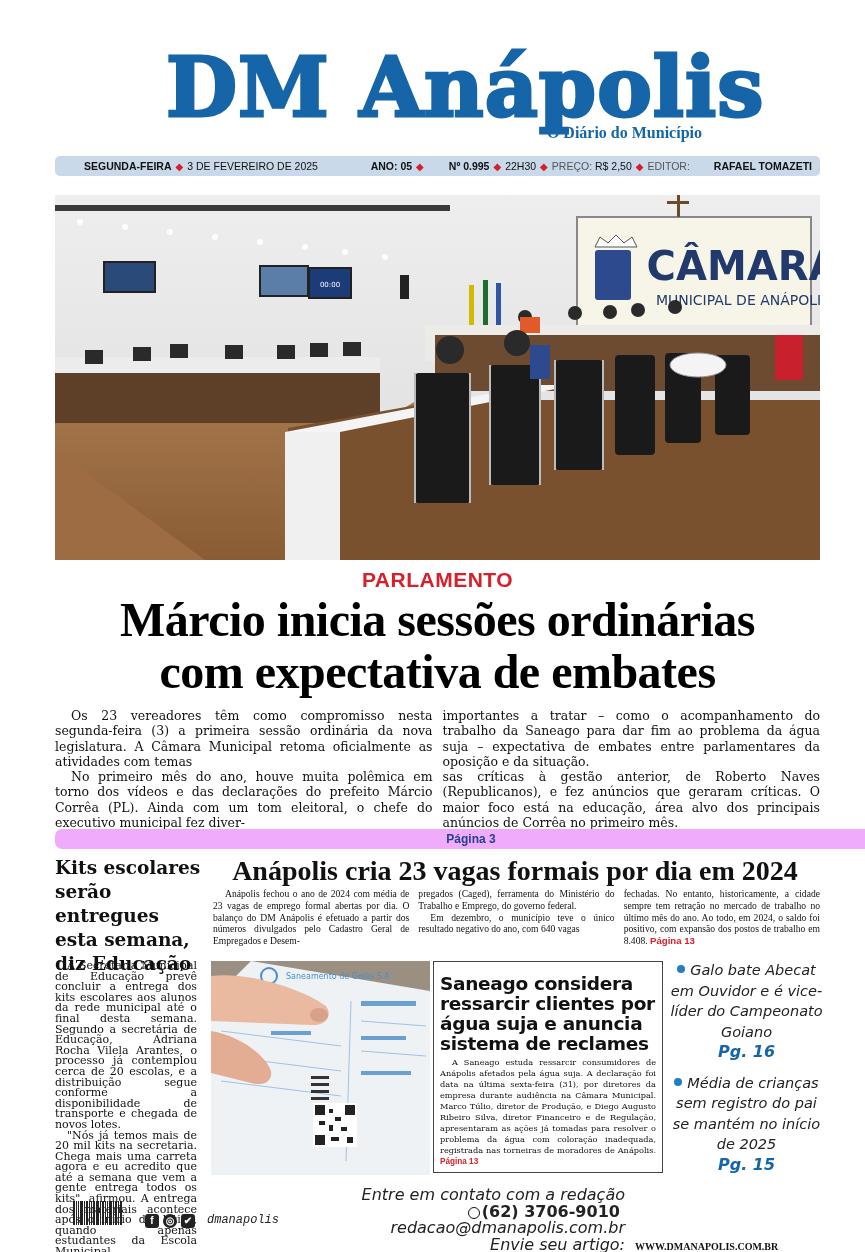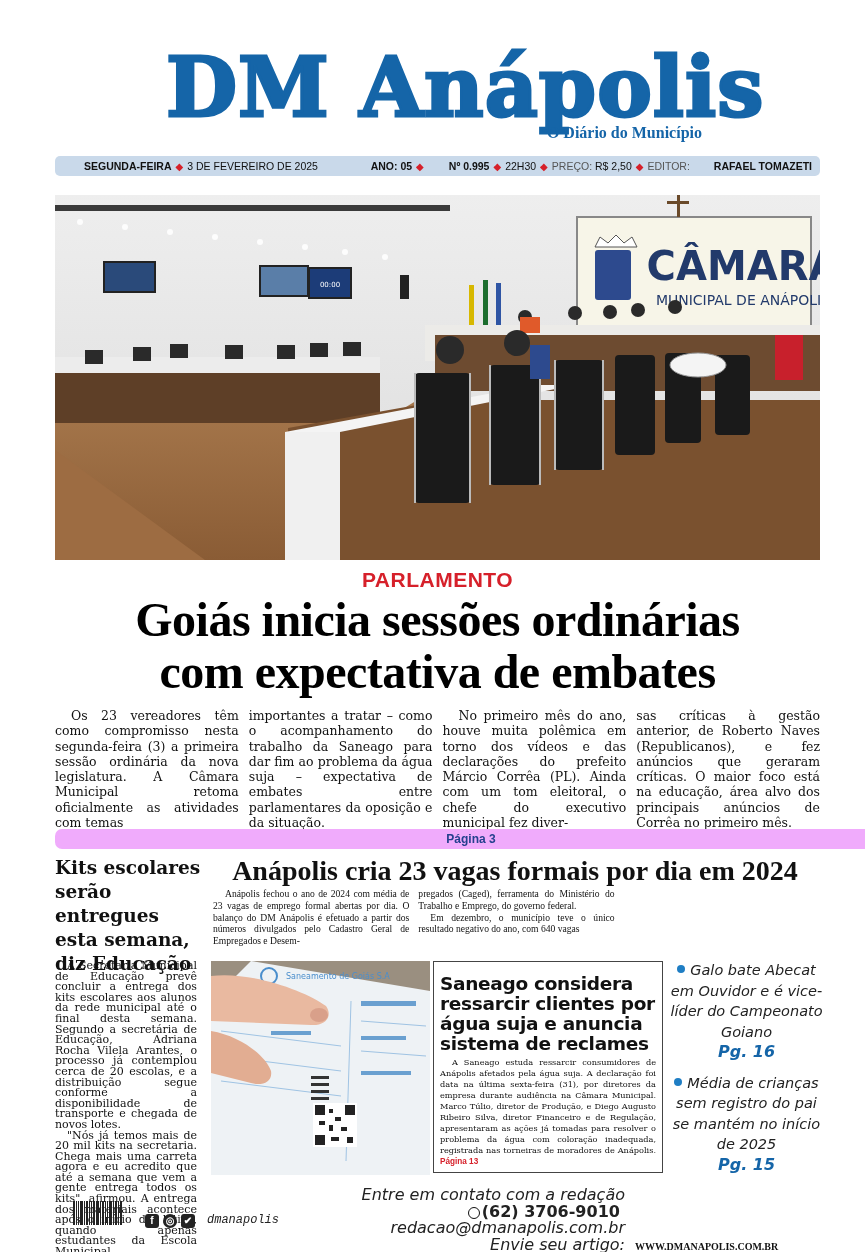--- a/index.html
+++ b/index.html
@@ -18,21 +18,21 @@
   .muted { color: #555; }
 
   
   .photo { position: absolute; left: 55px; top: 195px; width: 765px; height: 365px; overflow: hidden; background: #7dd3fc; }
 
   
   .kicker { position: absolute; left: 55px; top: 568px; width: 765px; text-align: center; font-family: "Liberation Sans", sans-serif; font-weight: bold; font-size: 21px; color: #d6202a; letter-spacing: 0.5px; }
   .headline { position: absolute; left: 30px; top: 594px; width: 815px; text-align: center; font-family: "Liberation Serif", serif; font-weight: bold; font-size: 48px; line-height: 52px; color: #000; letter-spacing: -0.5px; }
 
   
-  .lead-cols { position: absolute; left: 55px; top: 708px; width: 765px; display: grid; grid-template-columns: repeat(4, 1fr); column-gap: 10px; font-family: "DejaVu Serif", serif; font-size: 12.5px; line-height: 15.3px; text-align: justify; color: #111; }
+  .lead-cols { position: absolute; left: 55px; top: 708px; width: 765px; display: grid; grid-template-columns: repeat(2, 1fr); column-gap: 10px; font-family: "DejaVu Serif", serif; font-size: 12.5px; line-height: 15.3px; text-align: justify; color: #111; }
   .lead-cols p { hyphens: auto; }
   .indent { text-indent: 16px; }
 
   .pagebar { position: absolute; left: 55px; top: 829px; width: 832px; height: 20px; background: #f0abfc; border-radius: 7px; text-align: center; font-family: "Liberation Sans", sans-serif; font-weight: bold; font-size: 12px; line-height: 20px; color: #24408e; }
 
   
   .kits-title { position: absolute; left: 55px; top: 856px; width: 150px; font-family: "DejaVu Serif", serif; font-size: 18.5px; line-height: 24px; color: #111; }
   .kits-body { position: absolute; left: 55px; top: 961px; width: 142px; font-family: "DejaVu Serif", serif; font-size: 11px; line-height: 10.6px; text-align: justify; color: #111; }
   .kits-body p { text-indent: 12px; }
   .red-link { color: #d6202a; font-family: "Liberation Sans", sans-serif; font-weight: bold; }
@@ -173,21 +173,21 @@
     <circle cx="395" cy="155" r="14" fill="#2a2a2a"></circle>
     <circle cx="462" cy="148" r="13" fill="#2a2a2a"></circle>
     <ellipse cx="643" cy="170" rx="28" ry="12" fill="#f4f4f4" stroke="#999"></ellipse>
     <rect x="720" y="140" width="28" height="45" fill="#c8202c"></rect>
     <rect x="475" y="150" width="20" height="34" fill="#2d4a8e"></rect>
   </svg>
 </div>
 
 <div class="kicker">PARLAMENTO</div>
 <h1 class="headline">
-  <span>Goiás inicia sessões ordinárias</span><br>
+  <span>Márcio inicia sessões ordinárias</span><br>
   <span>com expectativa de embates</span>
 </h1>
 
 <div class="lead-cols">
   <p class="indent">Os 23 vereadores têm como compromisso nesta segunda-feira (3) a primeira sessão ordinária da nova legislatura. A Câmara Municipal retoma oficialmente as atividades com temas</p>
   <p>importantes a tratar – como o acompanhamento do trabalho da Saneago para dar fim ao problema da água suja – expectativa de embates entre parlamentares da oposição e da situação.</p>
   <p class="indent">No primeiro mês do ano, houve muita polêmica em torno dos vídeos e das declarações do prefeito Márcio Corrêa (PL). Ainda com um tom eleitoral, o chefe do executivo municipal fez diver-</p>
   <p>sas críticas à gestão anterior, de Roberto Naves (Republicanos), e fez anúncios que geraram críticas. O maior foco está na educação, área alvo dos principais anúncios de Corrêa no primeiro mês.</p>
 </div>
 
@@ -200,20 +200,23 @@
 </div>
 
 <h2 class="vagas-title">Anápolis cria 23 vagas formais por dia em 2024</h2>
 <div class="vagas-cols">
   <div>
     <p>Anápolis fechou o ano de 2024 com média de 23 vagas de emprego formal abertas por dia. O balanço do DM Anápolis é efetuado a partir dos números divulgados pelo Cadastro Geral de Empregados e Desem-</p>
   </div>
   <div>
     <p class="noind">pregados (Caged), ferramenta do Ministério do Trabalho e Emprego, do governo federal.</p>
     <p>Em dezembro, o município teve o único resultado negativo do ano, com 640 vagas</p>
+  </div>
+  <div>
+    <p class="noind"><span>fechadas. No entanto, historicamente, a cidade sempre tem retração no mercado de trabalho no último mês do ano. Ao todo, em 2024, o saldo foi positivo, com expansão dos postos de trabalho em 8.408.</span> <span class="red-link">Página 13</span></p>
   </div>
 </div>
 
 <div class="bill">
   <svg width="219" height="214" viewBox="0 0 219 214">
     <rect width="219" height="214" fill="#9a8f80"></rect>
     <polygon points="40,0 219,30 219,214 0,214 0,40" fill="#eef2f5"></polygon>
     <circle cx="58" cy="15" r="8" fill="none" stroke="#4a8ecc" stroke-width="2"></circle>
     <text x="75" y="18" font-family="DejaVu Sans" font-size="8" fill="#4a8ecc">Saneamento de Goiás S.A</text>
     <g stroke="#9fc3e3" stroke-width="1">

